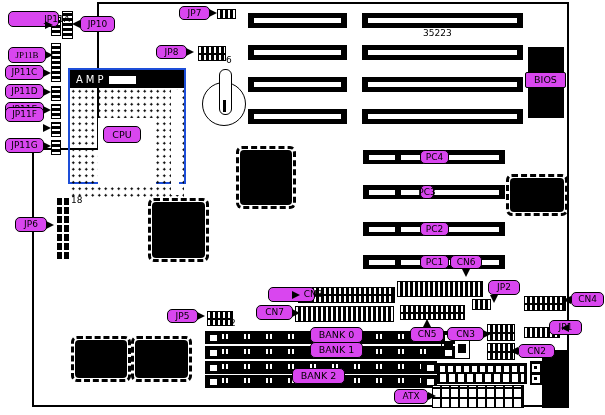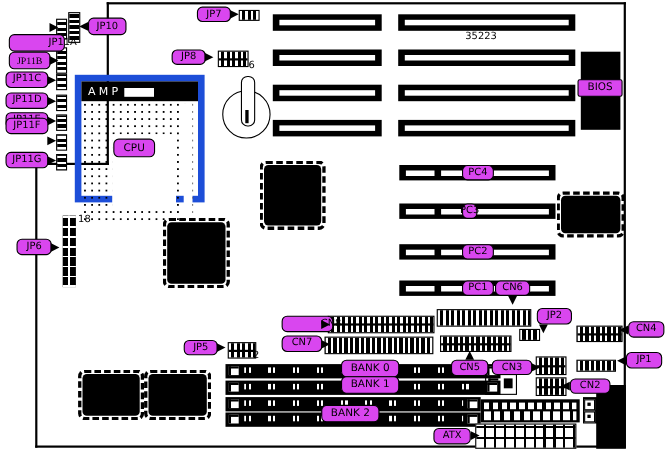--- a/index.html
+++ b/index.html
@@ -96,21 +96,21 @@
     <div style="position:absolute;left:6px;top:5px;width:26px;height:5px;background:#fff;"></div>
     <div style="position:absolute;left:38px;top:5px;width:98px;height:5px;background:#fff;"></div>
     </div>
   <div class="lbl" style="left:420px;top:222px;width:29px;height:14px;">PC2</div>
   <div class="slotseg" style="left:363px;top:255px;width:142px;height:14px;">
     <div style="position:absolute;left:6px;top:5px;width:26px;height:5px;background:#fff;"></div>
     <div style="position:absolute;left:38px;top:5px;width:98px;height:5px;background:#fff;"></div>
     </div>
   <div class="lbl" style="left:420px;top:255px;width:29px;height:14px;">PC1</div>
 
-  <div class="abs" style="left:68px;top:68px;width:118px;height:116px;border:6px solid #1d4ed8;box-sizing:border-box;z-index:2;">
+  <div class="abs" style="left:68px;top:68px;width:118px;height:116px;border:2px solid #1d4ed8;box-sizing:border-box;z-index:2;">
     <div style="position:absolute;left:0;top:0;width:100%;height:18px;background:#000;">
       <span style="position:absolute;left:6px;top:4px;color:#fff;font-size:10px;letter-spacing:3px;">AMP</span>
       <div style="position:absolute;left:39px;top:6px;width:27px;height:8px;background:#fff;"></div>
     </div>
     <div class="dotgrid" style="position:absolute;left:0;top:18px;width:100%;height:109px;"></div>
     <div style="position:absolute;right:5px;top:20px;width:8px;height:105px;background:#fff;"></div>
     <div style="position:absolute;left:28px;top:48px;width:58px;height:66px;background:#fff;"></div>
   </div>
   <div class="lbl big" style="left:103px;top:126px;width:38px;height:17px;">CPU</div>
 
@@ -207,21 +207,21 @@
 
   <div class="abs" style="left:542px;top:350px;width:27px;height:58px;background:#000;z-index:3;"></div>
   <div class="abs" style="left:530px;top:361px;width:14px;height:24px;background:#000;z-index:3;"></div>
   <div class="abs" style="left:531px;top:363px;width:8px;height:8px;background:#fff;border:1px solid #000;z-index:4;">
       <div style="position:absolute;left:2px;top:2px;width:3px;height:3px;background:#000;"></div>
     </div>
   <div class="abs" style="left:531px;top:374px;width:8px;height:8px;background:#fff;border:1px solid #000;z-index:4;">
       <div style="position:absolute;left:2px;top:2px;width:3px;height:3px;background:#000;"></div>
     </div>
 
-  <div class="lbl" style="left:8px;top:31px;width:38px;height:16px;padding-left:48px;">JP11A</div>
+  <div class="lbl" style="left:8px;top:11px;width:38px;height:16px;padding-left:48px;">JP11A</div>
   <div class="tr tr-r" style="left:45px;top:21px;"></div>
   <div class="lbl" style="left:8px;top:47px;width:38px;height:16px;font-family:Liberation Serif, serif;">JP11B</div>
   <div class="tr tr-r" style="left:45px;top:51px;"></div>
   <div class="lbl" style="left:5px;top:65px;width:39px;height:15px;">JP11C</div>
   <div class="tr tr-r" style="left:43px;top:69px;"></div>
   <div class="lbl" style="left:5px;top:84px;width:39px;height:15px;">JP11D</div>
   <div class="tr tr-r" style="left:43px;top:88px;"></div>
   <div class="lbl" style="left:5px;top:102px;width:39px;height:15px;">JP11E</div>
   <div class="tr tr-r" style="left:43px;top:106px;"></div>
   <div class="lbl" style="left:5px;top:107px;width:39px;height:15px;">JP11F</div>
@@ -233,31 +233,31 @@
   <div class="tr tr-l" style="left:72px;top:20px;"></div>
   <div class="lbl" style="left:179px;top:6px;width:31px;height:14px;">JP7</div>
   <div class="tr tr-r" style="left:209px;top:9px;"></div>
   <div class="lbl" style="left:156px;top:45px;width:31px;height:14px;">JP8</div>
   <div class="tr tr-r" style="left:186px;top:48px;"></div>
   <div class="lbl" style="left:15px;top:217px;width:32px;height:15px;">JP6</div>
   <div class="tr tr-r" style="left:46px;top:221px;"></div>
   <div class="lbl" style="left:167px;top:309px;width:31px;height:14px;">JP5</div>
   <div class="tr tr-r" style="left:197px;top:312px;"></div>
 
-  <div class="lbl" style="left:256px;top:287px;width:37px;height:15px;padding-left:44px;">CN8</div>
+  <div class="lbl" style="left:268px;top:287px;width:37px;height:15px;padding-left:44px;">CN8</div>
   <div class="tr tr-r" style="left:292px;top:291px;"></div>
   <div class="lbl" style="left:256px;top:305px;width:37px;height:15px;">CN7</div>
   <div class="tr tr-r" style="left:292px;top:309px;"></div>
   <div class="lbl" style="left:450px;top:255px;width:32px;height:14px;">CN6</div>
   <div class="tr tr-d" style="left:462px;top:269px;"></div>
   <div class="lbl" style="left:488px;top:280px;width:32px;height:15px;">JP2</div>
   <div class="tr tr-d" style="left:490px;top:295px;"></div>
   <div class="lbl" style="left:571px;top:292px;width:33px;height:15px;">CN4</div>
   <div class="tr tr-l" style="left:563px;top:296px;"></div>
-  <div class="lbl" style="left:569px;top:320px;width:33px;height:15px;">JP1</div>
+  <div class="lbl" style="left:549px;top:320px;width:33px;height:15px;">JP1</div>
   <div class="tr tr-l" style="left:561px;top:324px;"></div>
   <div class="lbl" style="left:410px;top:327px;width:34px;height:15px;">CN5</div>
   <div class="tr tr-u" style="left:423px;top:319px;"></div>
   <div class="lbl" style="left:447px;top:327px;width:37px;height:14px;">CN3</div>
   <div class="tr tr-r" style="left:483px;top:330px;"></div>
   <div class="lbl" style="left:518px;top:344px;width:37px;height:14px;">CN2</div>
   <div class="tr tr-l" style="left:510px;top:347px;"></div>
 
 </div>
 

